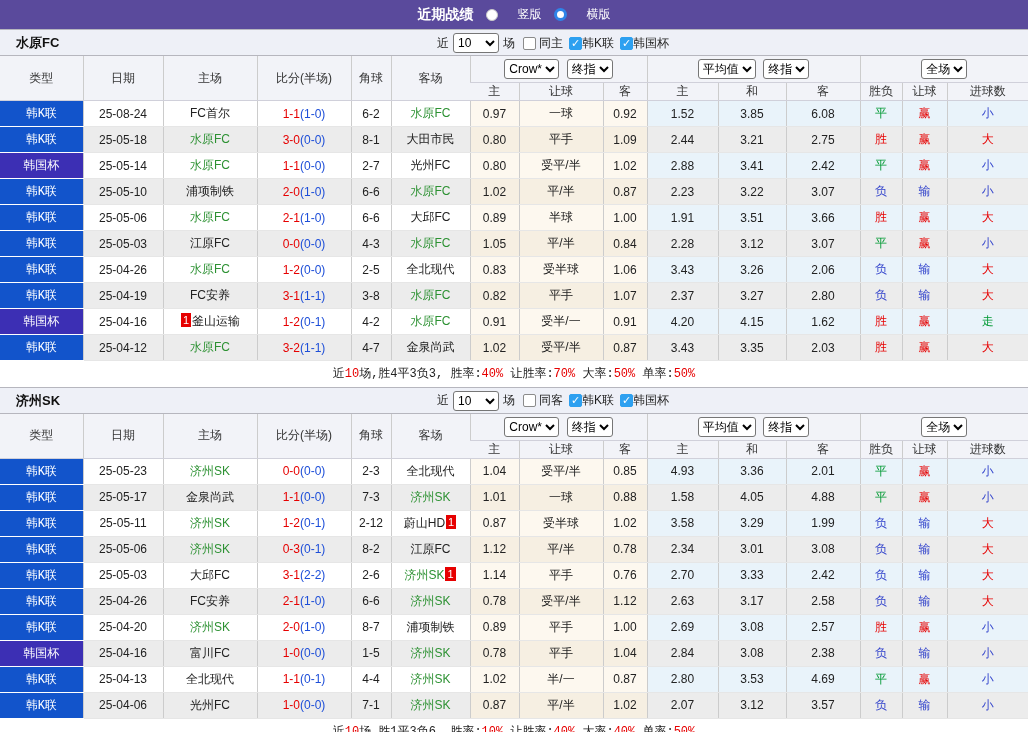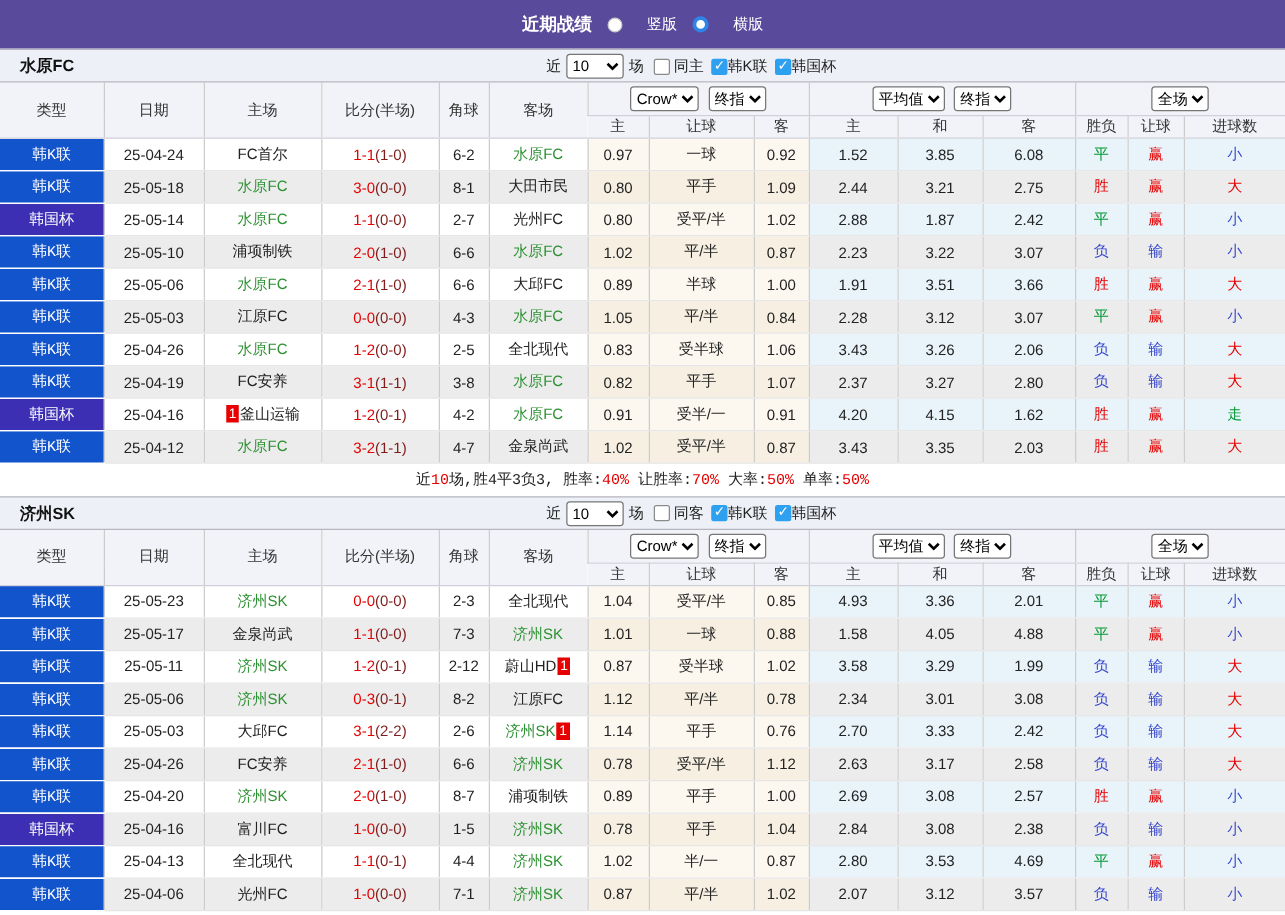--- a/index.html
+++ b/index.html
@@ -4,21 +4,21 @@
 <style>
   * { box-sizing: border-box; margin: 0; padding: 0; }
   body {
     font-family: "Liberation Sans", "DejaVu Sans", sans-serif;
     background: #fff; width: 1028px; color: #222;
   }
   .page { width: 1028px; }
 
   
   .titlebar {
-    height: 39px; background: var(--titlebar, #5a4a9c);
+    height: 29px; background: var(--titlebar, #5a4a9c);
     display: flex; align-items: center; justify-content: center; gap: 12px; color: #fff;
   }
   .tb-title { font-weight: bold; font-size: 14px; }
   .radio-label { display: flex; align-items: center; gap: 20px; font-size: 12px; cursor: pointer; }
   .radio { width: 12px; height: 12px; border-radius: 50%; background: #fff; border: 1px solid #c9c9c9; display: inline-block; }
   .radio.sel { width: 13px; height: 13px; border: 3px solid #2f84e8; }
 
   
   .strip { height: 27px; background: #eef0f7; position: relative;
            border-top: 1px solid #b6b6be; border-bottom: 1px solid #b6b6be; }
@@ -43,21 +43,21 @@
   tr.even td { background: #ececec; }
   tr.odd .warm { background: #fdf8ef; }
   tr.even .warm { background: #f6efe2; }
   tr.odd .cool { background: #e9f3fa; }
   tr.even .cool { background: #ececec; }
   .c-type { color: #fff; border-bottom: 1px solid #fff !important; }
   tr.odd .c-type.lg, tr.even .c-type.lg { background: var(--league, #1254cb); }
   tr.odd .c-type.cup, tr.even .c-type.cup { background: var(--cup, #3c2fb4); }
   .hl { color: var(--hl, #2c9132); }
   .ft { color: var(--red, #e60000); }
-  .ht { color: #7f1d1d; }
+  .ht { color: #1d4ed8; }
   .res-r { color: var(--red, #e60000); }
   .res-g { color: var(--green, #009933); }
   .res-b { color: var(--blue, #3344cc); }
   .dbadge { display: inline-block; background: var(--red, #e60000); color: #fff; font-size: 11px; line-height: 14px; padding: 0 2px; margin: 0 1px; vertical-align: 1px; }
   tr.summary td { height: 26px; background: #fff; border-top: 1px solid #c6c6cc; border-left: none; border-bottom: none; }
   .sum-r { color: var(--red, #e60000); }
   .sum-k { color: #222; }
 </style>
 </head>
 <body>
@@ -137,21 +137,21 @@
           <th>和</th>
           <th>客</th>
           <th>胜负</th>
           <th>让球</th>
           <th>进球数</th>
         </tr>
       </thead>
       <tbody>
           <tr class="odd">
     <td class="c-type lg">韩K联</td>
-    <td>25-04-24</td>
+    <td>25-08-24</td>
     <td><span>FC首尔</span></td>
     <td><span class="ft">1-1</span><span class="ht">(1-0)</span></td>
     <td>6-2</td>
     <td><span class="hl">水原FC</span></td>
     <td class="warm">0.97</td>
     <td class="warm">一球</td>
     <td class="warm">0.92</td>
     <td class="cool">1.52</td>
     <td class="cool">3.85</td>
     <td class="cool">6.08</td>
@@ -180,21 +180,21 @@
     <td class="c-type cup">韩国杯</td>
     <td>25-05-14</td>
     <td><span class="hl">水原FC</span></td>
     <td><span class="ft">1-1</span><span class="ht">(0-0)</span></td>
     <td>2-7</td>
     <td><span>光州FC</span></td>
     <td class="warm">0.80</td>
     <td class="warm">受平/半</td>
     <td class="warm">1.02</td>
     <td class="cool">2.88</td>
-    <td class="cool">1.87</td>
+    <td class="cool">3.41</td>
     <td class="cool">2.42</td>
     <td class="cool res-g">平</td>
     <td class="cool res-r">赢</td>
     <td class="cool res-b">小</td>
   </tr>
           <tr class="even">
     <td class="c-type lg">韩K联</td>
     <td>25-05-10</td>
     <td><span>浦项制铁</span></td>
     <td><span class="ft">2-0</span><span class="ht">(1-0)</span></td>

